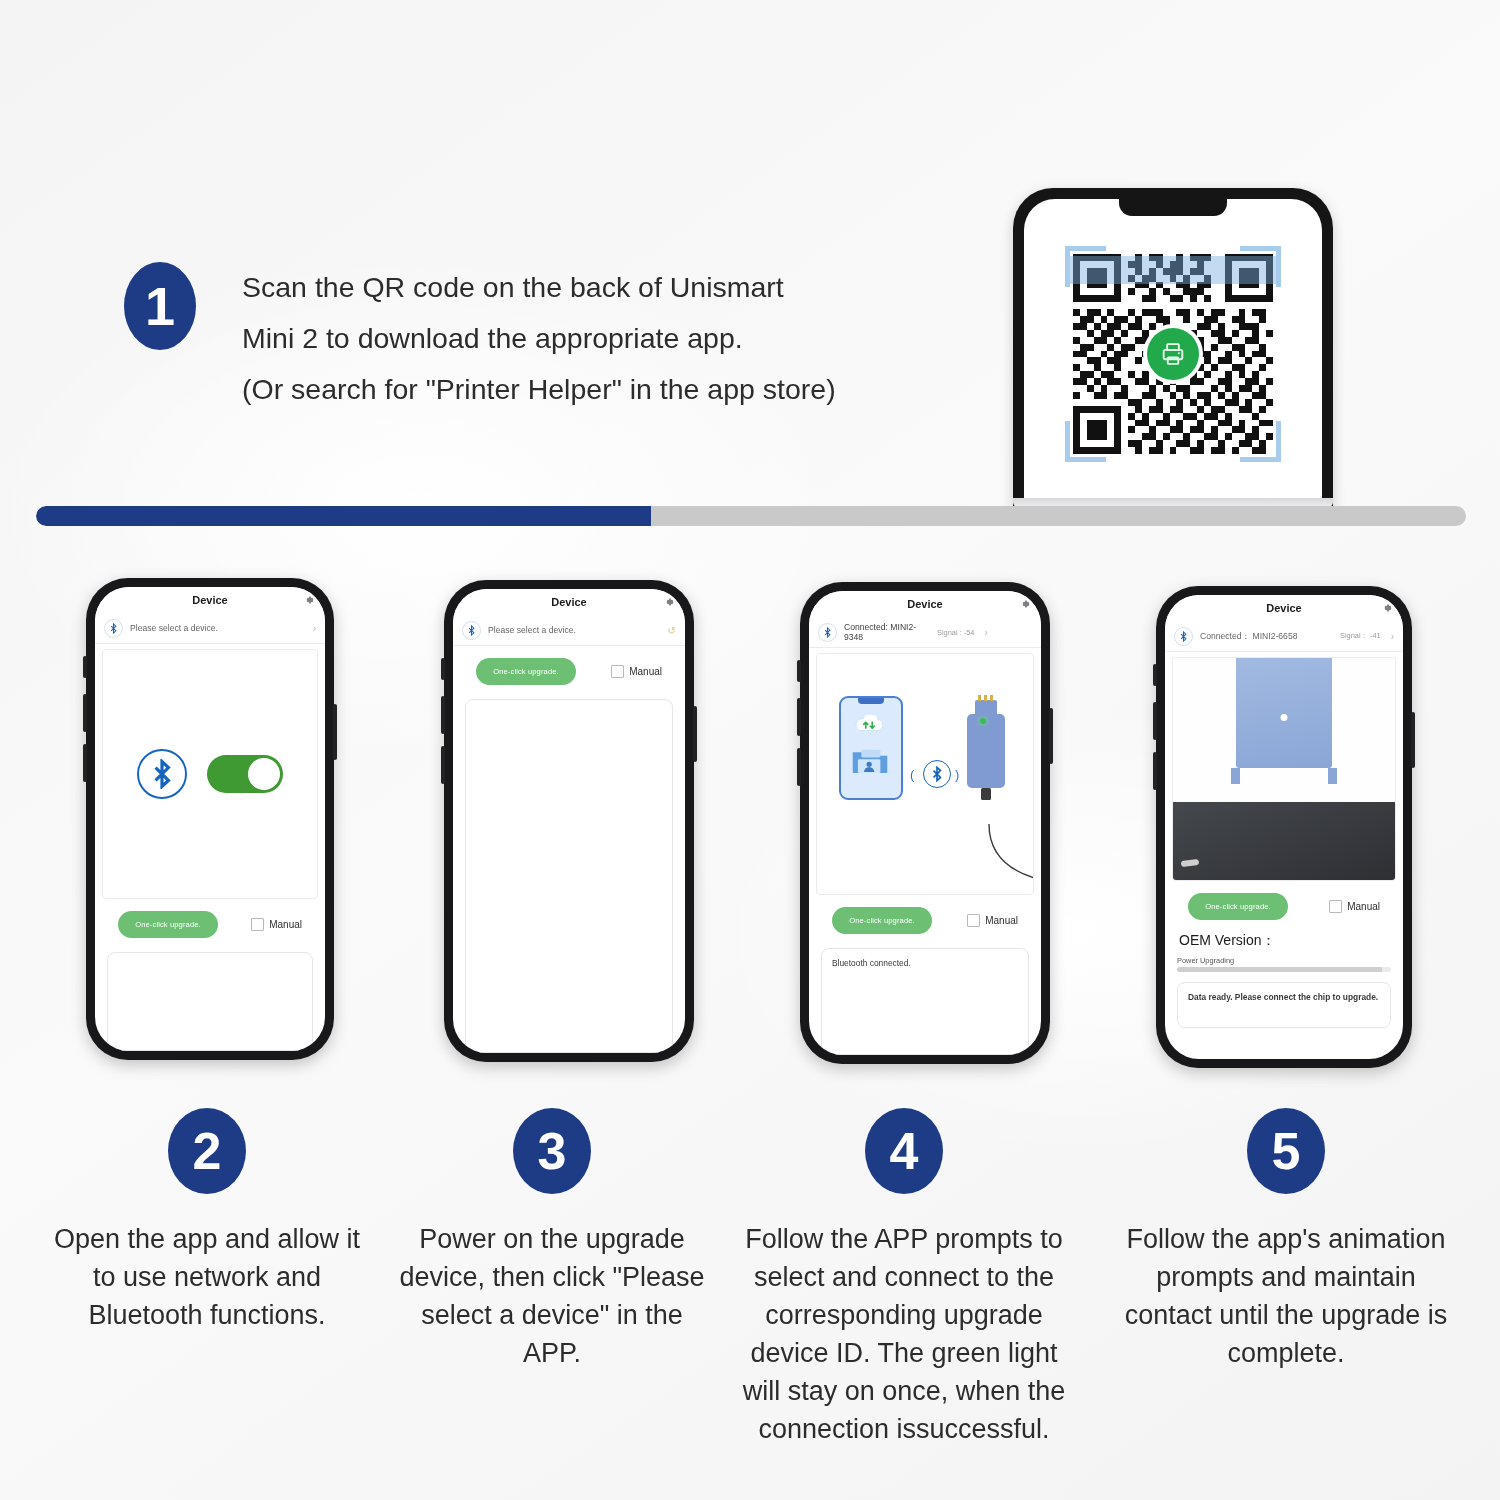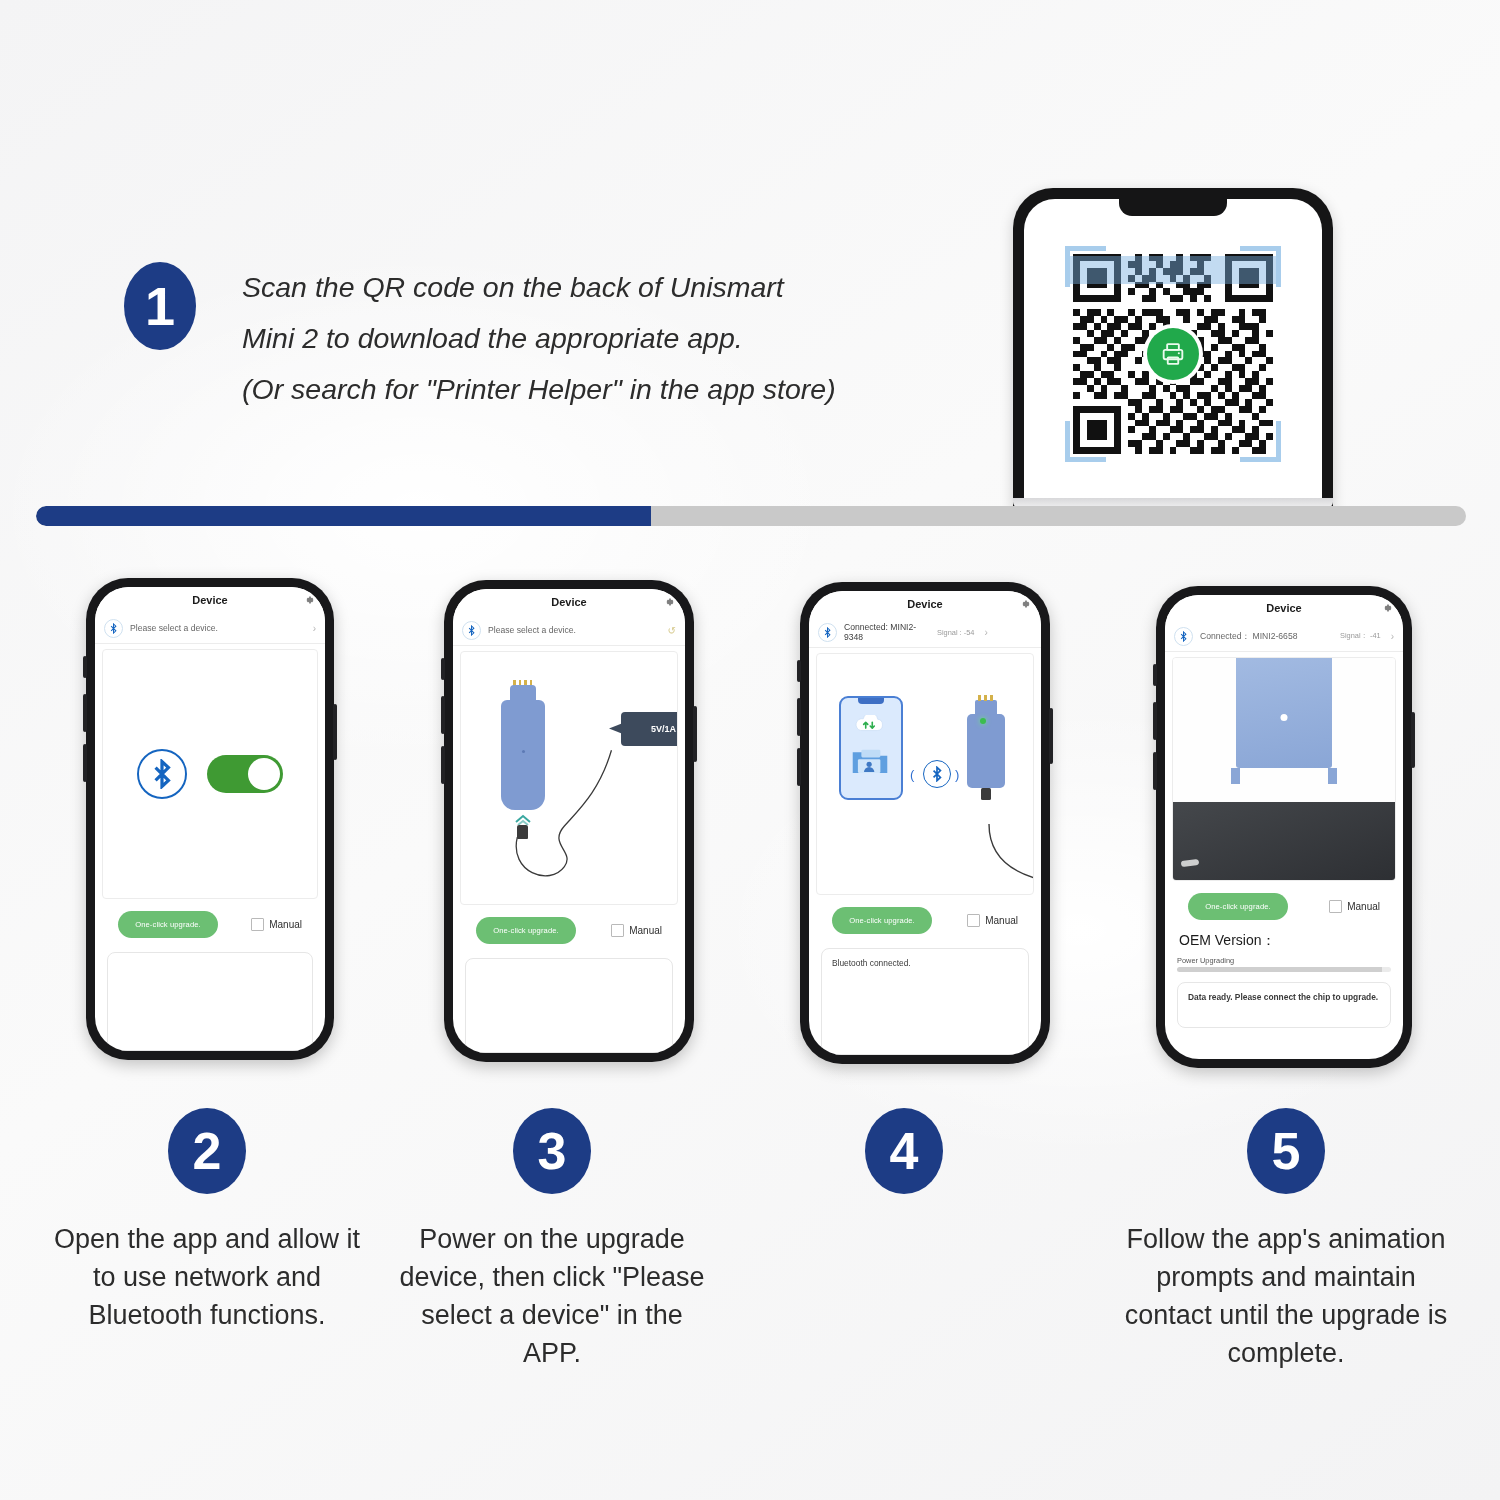--- a/index.html
+++ b/index.html
@@ -21,21 +21,21 @@
   }
 
   
   .step1{position:absolute;left:124px;top:262px;display:flex;align-items:flex-start;}
   .num-circle{
     border-radius:50%;background:#1d3c85;color:#fff;
     display:flex;align-items:center;justify-content:center;
     font-weight:bold;flex:none;
   }
   .num-1{width:72px;height:88px;border-radius:50%;font-size:54px;}
-  .step1-text{margin-left:46px;color:#2c2c2c;font-size:28.5px;line-height:51px;font-style:italic;}
+  .step1-text{margin-left:46px;color:#2c2c2c;font-size:28.5px;line-height:51px;}
 
   
   .qr-phone{
     position:absolute;left:1013px;top:188px;width:320px;height:320px;
     background:#151516;border-radius:40px 40px 0 0;
     padding:11px 11px 0 11px;box-sizing:border-box;
     box-shadow:0 4px 14px rgba(0,0,0,.18);
   }
   .qr-screen{
     width:100%;height:100%;background:#fff;border-radius:31px 31px 0 0;
@@ -553,43 +553,20 @@
         </div>
         <div class="devbar">
           <span class="bt-circle">
             <svg width="9" height="11" viewBox="0 0 10 14" stroke="#1565c0" stroke-width="1.3" fill="none">
                 <path d="M2 4l6 6-3 2.8V1.2L8 4 2 10"></path>
               </svg>
           </span>
           <span class="devbar-text muted">Please select a device.</span>
           <span class="chev" style="color:#d6c98c;">↺</span>
         </div>
-        <div class="stage" style="height:252px;">
-          <svg class="cable" viewBox="0 0 234 252" fill="none" stroke="#3a3a3a" stroke-width="1.4">
-            <path d="M61 190 C 52 228, 96 244, 112 222 C 124 206, 94 198, 112 178 C 128 160, 150 140, 163 96"></path>
-          </svg>
-          <div class="p3-pins">
-              <i></i>
-              <i></i>
-              <i></i>
-              <i></i>
-            </div>
-          <div class="p3-head"></div>
-          <div class="dongle p3-body"></div>
-          <div class="p3-dot"></div>
-          <svg class="p3-chev" viewBox="0 0 20 12" fill="none" stroke="#3aa8a0" stroke-width="2">
-            <path d="M3 9l7-6 7 6"></path>
-              <path d="M5 12l5-4 5 4" opacity=".6"></path>
-          </svg>
-          <div class="p3-plug"></div>
-          <div class="adapter">
-            <div class="adapter-prong"></div>
-            <span>5V/1A</span>
-          </div>
-        </div>
         <div class="ctrlrow">
           <div class="oneclick">One-click upgrade.</div>
           <div class="manual-wrap">
             <div class="checkbox"></div>
             <span class="manual-lbl">Manual</span>
           </div>
         </div>
         <div class="logbox"></div>
       </div>
     </div>
@@ -722,20 +699,21 @@
     <div class="col" id="col2">
       <div class="num-b">2</div>
       <div class="caption">Open the app and allow it to use network and Bluetooth functions.</div>
     </div>
     <div class="col" id="col3">
       <div class="num-b">3</div>
       <div class="caption">Power on the upgrade device, then click "Please select a device" in the APP.</div>
     </div>
     <div class="col" id="col4">
       <div class="num-b">4</div>
+      <div class="caption">Follow the APP prompts to select and connect to the corresponding upgrade device ID. The green light will stay on once, when the connection issuccessful.</div>
     </div>
     <div class="col" id="col5">
       <div class="num-b">5</div>
       <div class="caption">Follow the app's animation prompts and maintain contact until the upgrade is complete.</div>
     </div>
   </div>
 
 </div>
 
 </body></html>

